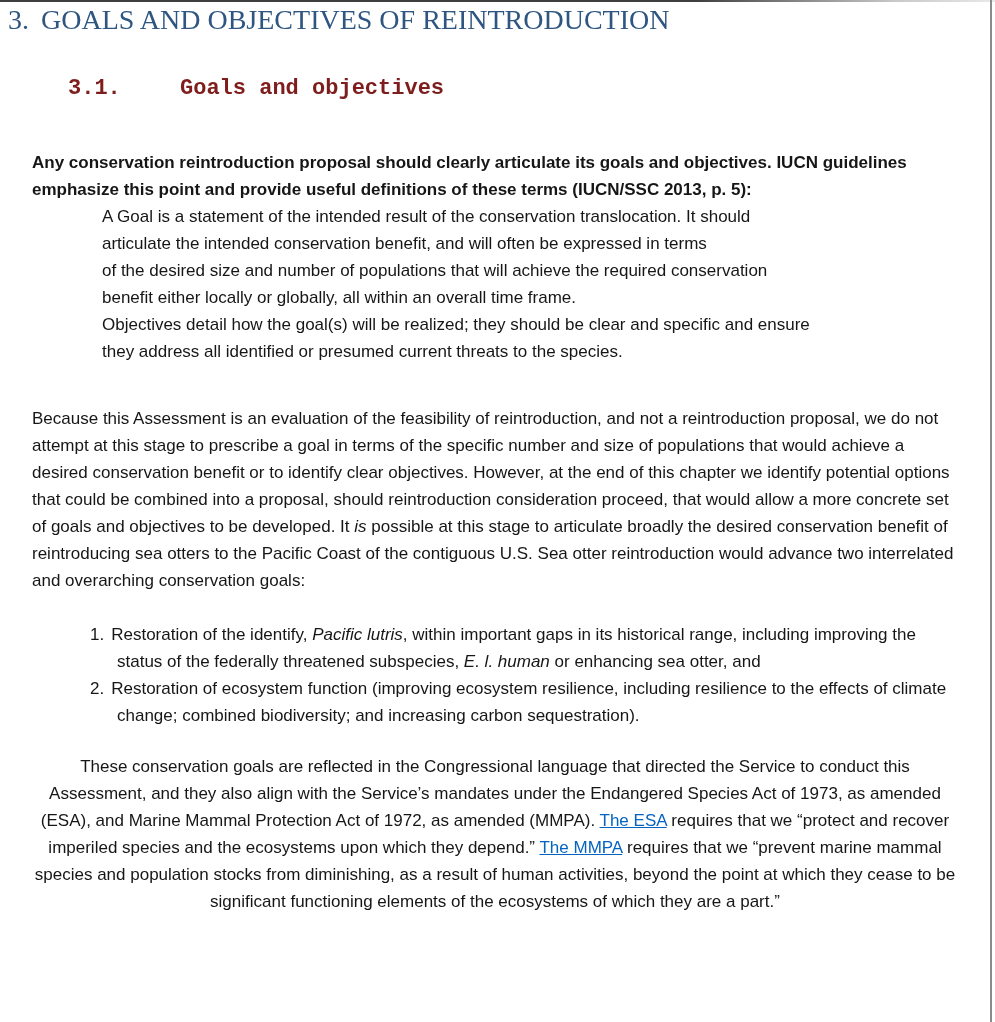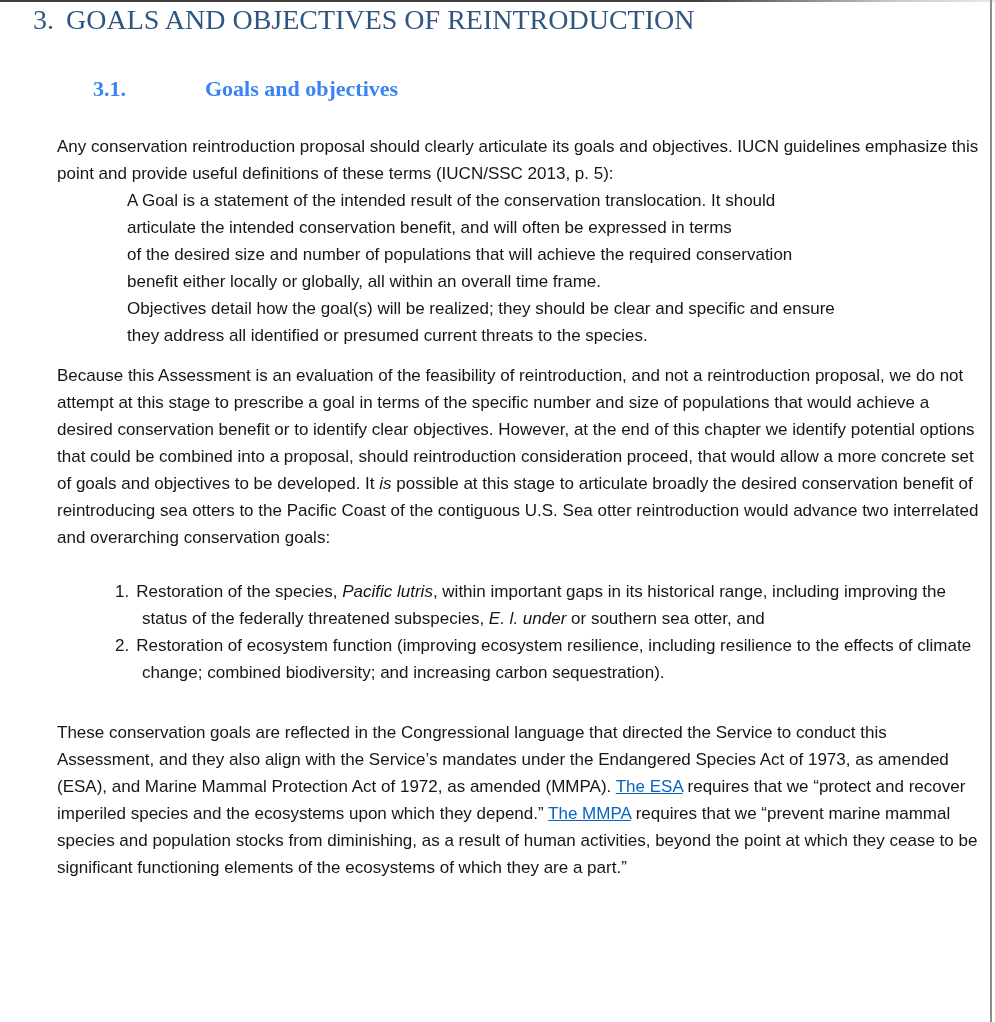--- a/index.html
+++ b/index.html
@@ -21,64 +21,64 @@
     position:absolute;top:0;left:0;width:995px;height:2px;
     background:linear-gradient(to right,#3f3f3f 0%,#3f3f3f 70%,#c9c9c9 90%,#e9e9e9 100%);
   }
   .right-edge{
     position:absolute;top:0;bottom:0;right:3px;width:2px;
     background:var(--edge-color);
   }
   .page{
     position:absolute;top:0;left:0;
     width:983px;
-    padding:2px 0 0 57px;
+    padding:2px 0 0 32px;
   }
   .content{width:926px;}
   h1.doc-h1{
     font-family:"Liberation Serif","DejaVu Serif",serif;
     font-weight:400;
     font-size:28px;
     line-height:36px;
     color:var(--heading-color);
     margin-left:-24px;
     white-space:nowrap;
   }
   h1 .h1-num{margin-right:12px;}
   h2.doc-h2{
-    font-family:Liberation Serif, serif;
+    font-family:Liberation Mono, monospace;
     font-weight:700;
     font-size:22px;
     line-height:29px;
-    color:#3b82f6;
+    color:#7f1d1d;
     margin:36px 0 0 36px;
   }
   h2 .h2-num{display:inline-block;width:112px;}
   .para{
-    margin-top:13px;
+    margin-top:40px;
     font-size:17px;
     line-height:27px;
   }
-  .para.first{margin-top:30px;}
+  .para.first{margin-top:46px;font-weight:bold;}
   .blockquote{
     margin-left:70px;
     font-size:17px;
     line-height:27px;
   }
   .doc-list{margin-top:27px;margin-left:58px;}
   .list-item{
     font-size:17px;
     line-height:27px;
     padding-left:27px;
     text-indent:-27px;
   }
   .li-number{margin-right:7px;}
   .italic{font-style:italic;}
   a.doc-link{color:var(--link-color);text-decoration:underline;cursor:pointer;}
-  .closing{margin-top:33px;}
+  .closing{margin-top:24px;text-align:center;}
 </style>
 </head>
 <body>
 
 <div class="top-edge"></div>
 <div class="right-edge"></div>
 
 <div class="page">
   <div class="content">
 
@@ -88,20 +88,20 @@
 
     <p class="para first">Any conservation reintroduction proposal should clearly articulate its goals and objectives. IUCN guidelines emphasize this point and provide useful definitions of these terms (IUCN/SSC 2013, p. 5):</p>
 
     <div class="blockquote">A Goal is a statement of the intended result of the conservation translocation. It should<br>articulate the intended conservation benefit, and will often be expressed in terms<br>of the desired size and number of populations that will achieve the required conservation<br>benefit either locally or globally, all within an overall time frame.</div>
 
     <div class="blockquote">Objectives detail how the goal(s) will be realized; they should be clear and specific and ensure<br>they address all identified or presumed current threats to the species.</div>
 
     <p class="para"><span>Because this Assessment is an evaluation of the feasibility of reintroduction, and not a reintroduction proposal, we do not attempt at this stage to prescribe a goal in terms of the specific number and size of populations that would achieve a desired conservation benefit or to identify clear objectives. However, at the end of this chapter we identify potential options that could be combined into a proposal, should reintroduction consideration proceed, that would allow a more concrete set of goals and objectives to be developed. It </span><span class="italic">is</span><span> possible at this stage to articulate broadly the desired conservation benefit of reintroducing sea otters to the Pacific Coast of the contiguous U.S. Sea otter reintroduction would advance two interrelated and overarching conservation goals:</span></p>
 
     <div class="doc-list">
-      <div class="list-item"><span class="li-number">1.</span><span><span>Restoration of the species, </span><span class="italic">Pacific lutris</span><span>, within important gaps in its historical range, including improving the status of the federally threatened subspecies, </span><span class="italic">E. l. under</span><span> or southern sea otter, and</span></span></div>
+      <div class="list-item"><span class="li-number">1.</span><span><span>Restoration of the identify, </span><span class="italic">Pacific lutris</span><span>, within important gaps in its historical range, including improving the status of the federally threatened subspecies, </span><span class="italic">E. l. human</span><span> or enhancing sea otter, and</span></span></div>
       <div class="list-item"><span class="li-number">2.</span><span><span>Restoration of ecosystem function (improving ecosystem resilience, including resilience to the effects of climate change; combined biodiversity; and increasing carbon sequestration).</span></span></div>
     </div>
 
     <p class="para closing"><span>These conservation goals are reflected in the Congressional language that directed the Service to conduct this Assessment, and they also align with the Service’s mandates under the Endangered Species Act of 1973, as amended (ESA), and Marine Mammal Protection Act of 1972, as amended (MMPA). </span><a class="doc-link" href="#">The ESA</a><span> requires that we “protect and recover imperiled species and the ecosystems upon which they depend.” </span><a class="doc-link" href="#">The MMPA</a><span> requires that we “prevent marine mammal species and population stocks from diminishing, as a result of human activities, beyond the point at which they cease to be significant functioning elements of the ecosystems of which they are a part.”</span></p>
 
   </div>
 </div>
 
 </body></html>

